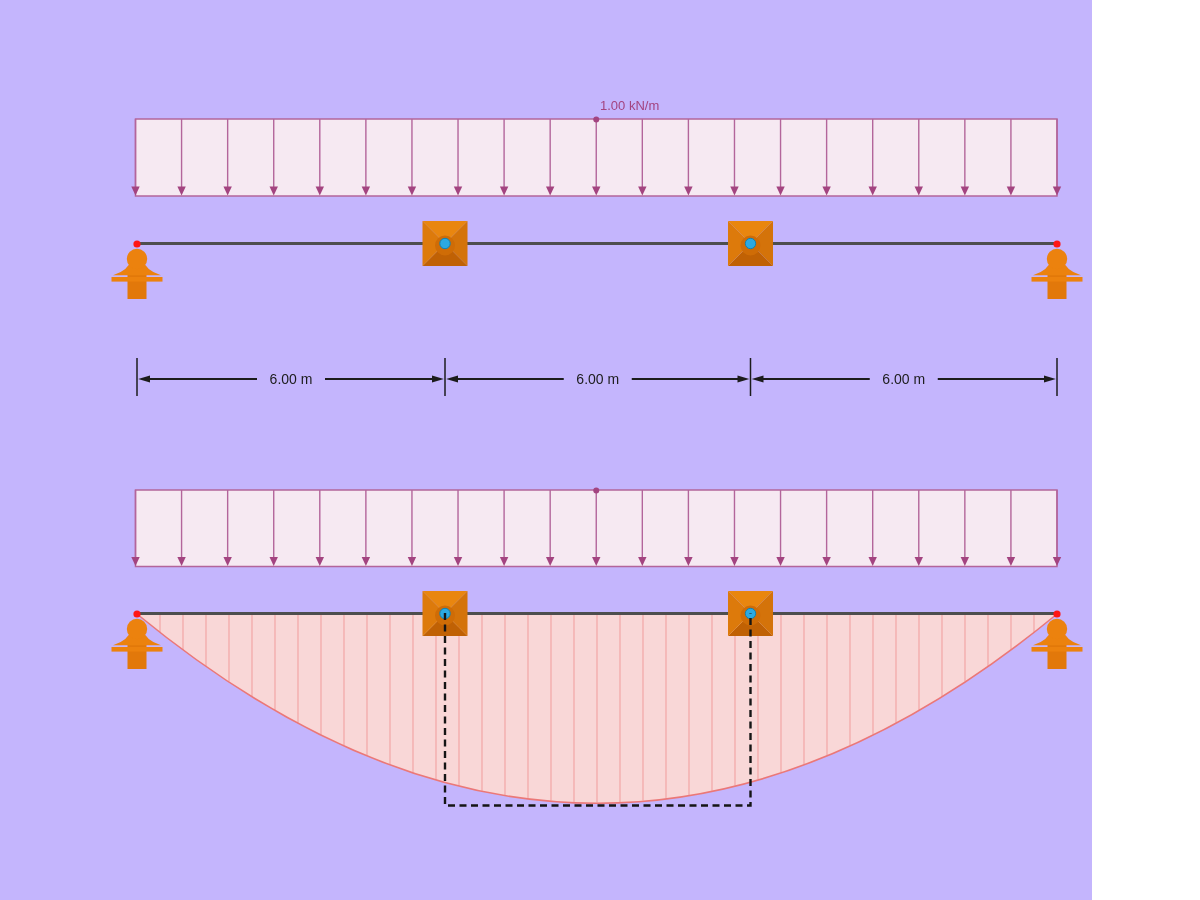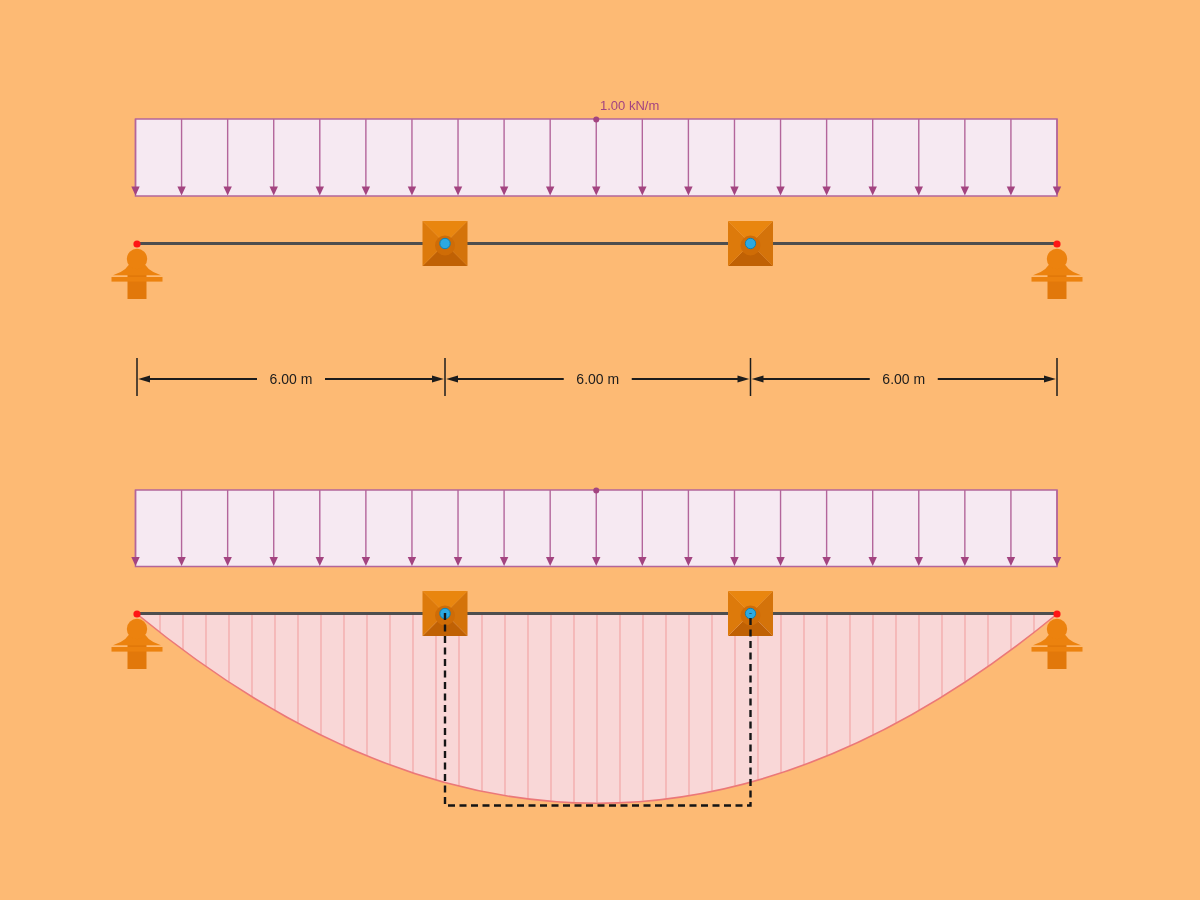--- a/index.html
+++ b/index.html
@@ -1,16 +1,16 @@
 <!DOCTYPE html>
 <html><head>
 <meta charset="utf-8">
 <style>
   html,body{margin:0;padding:0;background:#ffffff;}
-  #stage{position:relative;width:1200px;height:900px;background:#fdba74;overflow:hidden;text-align:center;}
+  #stage{position:relative;width:1092px;height:900px;background:#c4b5fd;overflow:hidden;text-align:center;}
   svg{display:block;}
   text{font-family:"Liberation Sans", sans-serif;}
 </style>
 </head>
 <body>
 
 <div id="stage">
   <svg id="scene" width="1200" height="900" viewBox="0 0 1200 900">
     <g id="g-top-load">
         <rect x="135.5" y="119" width="921.5" height="77" fill="#f6e9f2" stroke="#b3659b" stroke-width="1.5"></rect>

